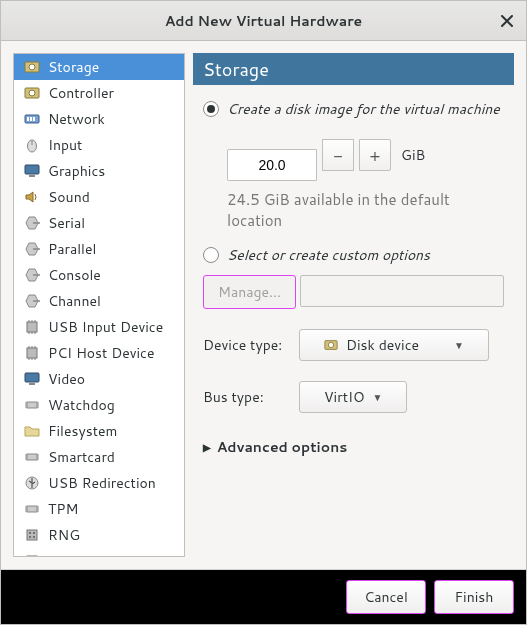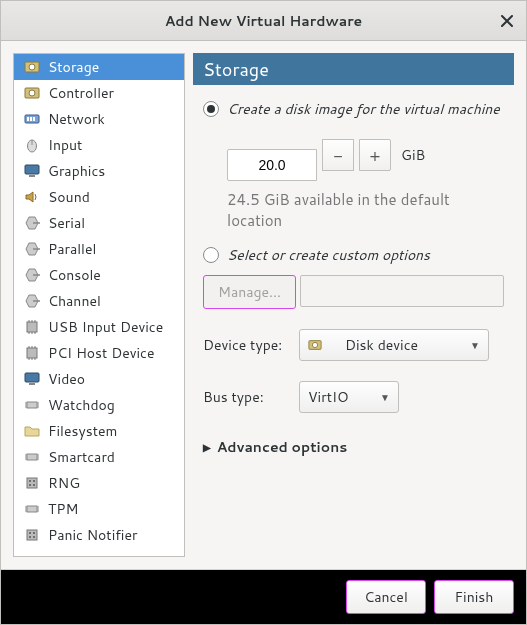--- a/index.html
+++ b/index.html
@@ -141,22 +141,22 @@
     flex:1; height:32px; border:1px solid #c0bfbc; background:#f4f3f2;
     border-radius:2px;
   }
   .form-row {
     display:flex; align-items:center; gap:10px; margin-top:14px;
   }
   .form-label { width:86px; color:#2e3436; }
   .combo {
     border:1px solid #c0bfbc; background:linear-gradient(#fefefe,#f0efee);
     border-radius:3px; height:32px;
-    display:flex; align-items:center; gap:23px;
-    padding: 0 8px; cursor:pointer;
+    display:flex; align-items:center; gap:8px;
+    padding: 0 24px; cursor:pointer;
     min-width:100px;
   }
   .combo.wide { min-width:190px; }
   .combo .chev { font-size:10px; color:#555; margin-left:auto;}
   .expander {
     display:flex; align-items:center; gap:6px;
     margin-top:18px; cursor:pointer; font-weight:bold; color:#2e3436;
   }
   .expander .tri { font-size:10px; }
   .footer {
@@ -345,42 +345,51 @@
             <line x1="13" y1="6" x2="15" y2="6" stroke="#888"></line>
             <line x1="13" y1="8" x2="15" y2="8" stroke="#888"></line>
             <line x1="13" y1="10" x2="15" y2="10" stroke="#888"></line>
           </svg>
         </span>
         <span>Smartcard</span>
       </div>
       <div class="sidebar-item">
         <span class="icon">
           <svg width="16" height="16" viewBox="0 0 16 16">
-            <rect x="3" y="3" width="10" height="10" fill="#bbb" stroke="#777"></rect>
-            <circle cx="6" cy="6" r="1" fill="#555"></circle>
-            <circle cx="10" cy="10" r="1" fill="#555"></circle>
-            <circle cx="10" cy="6" r="1" fill="#555"></circle>
-            <circle cx="6" cy="10" r="1" fill="#555"></circle>
-          </svg>
-        </span>
-        <span>RNG</span>
+            <circle cx="8" cy="8" r="6" fill="#ddd" stroke="#888"></circle>
+            <path d="M8 3 L8 13 M8 8 L5 6 M8 9 L11 7" fill="none" stroke="#555" stroke-width="1.2"></path>
+          </svg>
+        </span>
+        <span>USB Redirection</span>
       </div>
       <div class="sidebar-item">
         <span class="icon">
           <svg width="16" height="16" viewBox="0 0 16 16">
             <rect x="3" y="5" width="10" height="6" fill="#ccc" stroke="#888"></rect>
             <line x1="1" y1="6" x2="3" y2="6" stroke="#888"></line>
             <line x1="1" y1="8" x2="3" y2="8" stroke="#888"></line>
             <line x1="1" y1="10" x2="3" y2="10" stroke="#888"></line>
             <line x1="13" y1="6" x2="15" y2="6" stroke="#888"></line>
             <line x1="13" y1="8" x2="15" y2="8" stroke="#888"></line>
             <line x1="13" y1="10" x2="15" y2="10" stroke="#888"></line>
           </svg>
         </span>
         <span>TPM</span>
+      </div>
+      <div class="sidebar-item">
+        <span class="icon">
+          <svg width="16" height="16" viewBox="0 0 16 16">
+            <rect x="3" y="3" width="10" height="10" fill="#bbb" stroke="#777"></rect>
+            <circle cx="6" cy="6" r="1" fill="#555"></circle>
+            <circle cx="10" cy="10" r="1" fill="#555"></circle>
+            <circle cx="10" cy="6" r="1" fill="#555"></circle>
+            <circle cx="6" cy="10" r="1" fill="#555"></circle>
+          </svg>
+        </span>
+        <span>RNG</span>
       </div>
       <div class="sidebar-item">
         <span class="icon">
           <svg width="16" height="16" viewBox="0 0 16 16">
             <rect x="3" y="3" width="10" height="10" fill="#bbb" stroke="#777"></rect>
             <circle cx="6" cy="6" r="1" fill="#555"></circle>
             <circle cx="10" cy="10" r="1" fill="#555"></circle>
             <circle cx="10" cy="6" r="1" fill="#555"></circle>
             <circle cx="6" cy="10" r="1" fill="#555"></circle>
           </svg>

